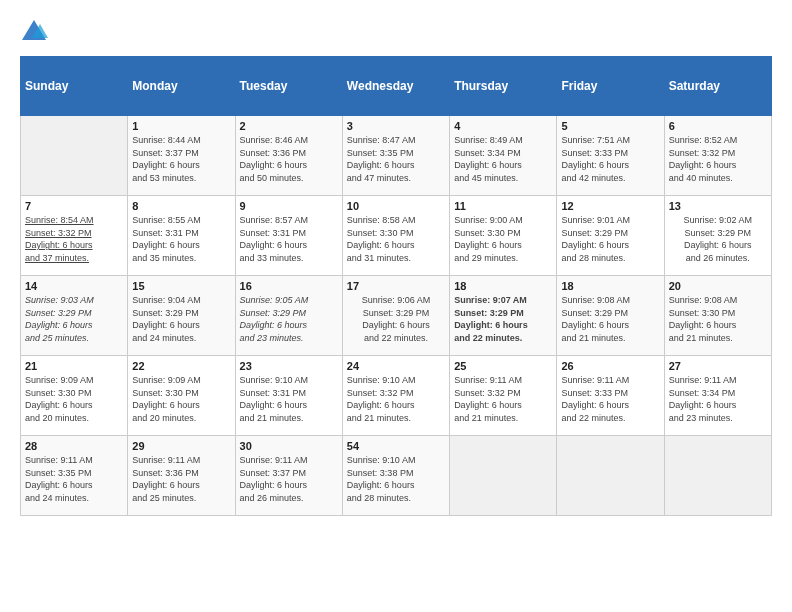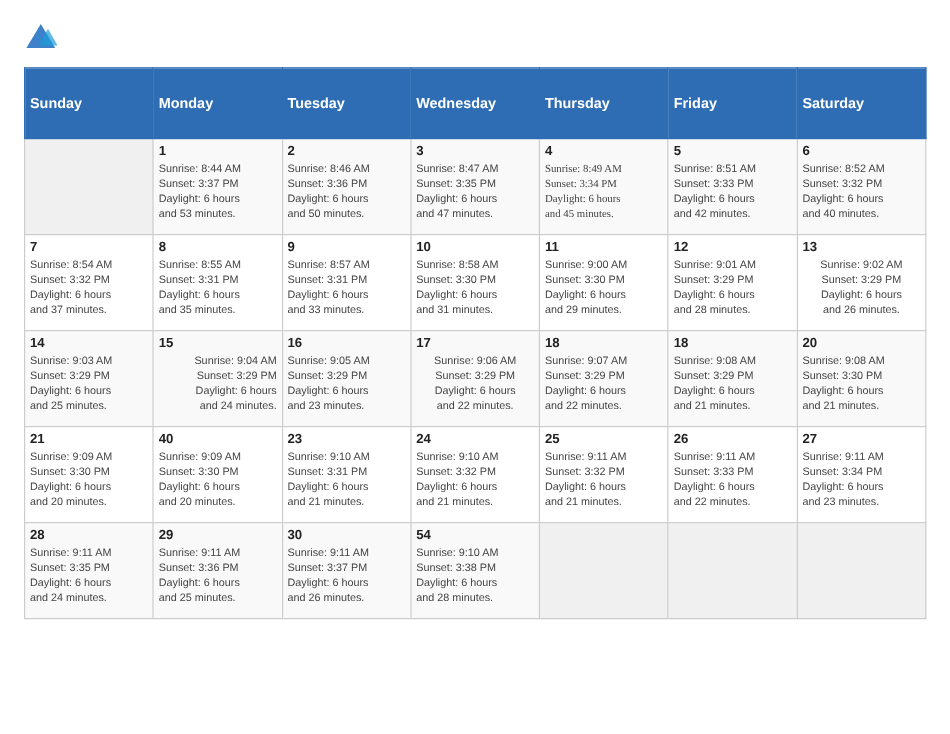--- a/index.html
+++ b/index.html
@@ -155,44 +155,44 @@
           </td>
           <td>
             <span class="day-num">3</span>
             <div class="cell-info" style="white-space: pre-line;">Sunrise: 8:47 AM
 Sunset: 3:35 PM
 Daylight: 6 hours
 and 47 minutes.</div>
           </td>
           <td>
             <span class="day-num">4</span>
-            <div class="cell-info" style="white-space: pre-line; font-family: Liberation Serif, serif;">Sunrise: 8:49 AM
+            <div class="cell-info" style="white-space: pre-line;">Sunrise: 8:49 AM
 Sunset: 3:34 PM
 Daylight: 6 hours
 and 45 minutes.</div>
           </td>
           <td>
             <span class="day-num">5</span>
-            <div class="cell-info" style="white-space: pre-line;">Sunrise: 8:51 AM
+            <div class="cell-info" style="white-space: pre-line;">Sunrise: 7:51 AM
 Sunset: 3:33 PM
 Daylight: 6 hours
 and 42 minutes.</div>
           </td>
           <td>
             <span class="day-num">6</span>
             <div class="cell-info" style="white-space: pre-line;">Sunrise: 8:52 AM
 Sunset: 3:32 PM
 Daylight: 6 hours
 and 40 minutes.</div>
           </td>
         </tr>
         <tr>
           <td>
             <span class="day-num">7</span>
-            <div class="cell-info" style="white-space: pre-line;">Sunrise: 8:54 AM
+            <div class="cell-info" style="white-space: pre-line; text-decoration: underline;">Sunrise: 8:54 AM
 Sunset: 3:32 PM
 Daylight: 6 hours
 and 37 minutes.</div>
           </td>
           <td>
             <span class="day-num">8</span>
             <div class="cell-info" style="white-space: pre-line;">Sunrise: 8:55 AM
 Sunset: 3:31 PM
 Daylight: 6 hours
 and 35 minutes.</div>
@@ -229,49 +229,49 @@
             <span class="day-num">13</span>
             <div class="cell-info" style="white-space: pre-line; text-align: center;">Sunrise: 9:02 AM
 Sunset: 3:29 PM
 Daylight: 6 hours
 and 26 minutes.</div>
           </td>
         </tr>
         <tr>
           <td>
             <span class="day-num">14</span>
-            <div class="cell-info" style="white-space: pre-line;">Sunrise: 9:03 AM
+            <div class="cell-info" style="white-space: pre-line; font-style: italic;">Sunrise: 9:03 AM
 Sunset: 3:29 PM
 Daylight: 6 hours
 and 25 minutes.</div>
           </td>
           <td>
             <span class="day-num">15</span>
-            <div class="cell-info" style="white-space: pre-line; text-align: right;">Sunrise: 9:04 AM
+            <div class="cell-info" style="white-space: pre-line;">Sunrise: 9:04 AM
 Sunset: 3:29 PM
 Daylight: 6 hours
 and 24 minutes.</div>
           </td>
           <td>
             <span class="day-num">16</span>
-            <div class="cell-info" style="white-space: pre-line;">Sunrise: 9:05 AM
+            <div class="cell-info" style="white-space: pre-line; font-style: italic;">Sunrise: 9:05 AM
 Sunset: 3:29 PM
 Daylight: 6 hours
 and 23 minutes.</div>
           </td>
           <td>
             <span class="day-num">17</span>
             <div class="cell-info" style="white-space: pre-line; text-align: center;">Sunrise: 9:06 AM
 Sunset: 3:29 PM
 Daylight: 6 hours
 and 22 minutes.</div>
           </td>
           <td>
             <span class="day-num">18</span>
-            <div class="cell-info" style="white-space: pre-line;">Sunrise: 9:07 AM
+            <div class="cell-info" style="white-space: pre-line; font-weight: bold;">Sunrise: 9:07 AM
 Sunset: 3:29 PM
 Daylight: 6 hours
 and 22 minutes.</div>
           </td>
           <td>
             <span class="day-num">18</span>
             <div class="cell-info" style="white-space: pre-line;">Sunrise: 9:08 AM
 Sunset: 3:29 PM
 Daylight: 6 hours
 and 21 minutes.</div>
@@ -286,21 +286,21 @@
         </tr>
         <tr>
           <td>
             <span class="day-num">21</span>
             <div class="cell-info" style="white-space: pre-line;">Sunrise: 9:09 AM
 Sunset: 3:30 PM
 Daylight: 6 hours
 and 20 minutes.</div>
           </td>
           <td>
-            <span class="day-num">40</span>
+            <span class="day-num">22</span>
             <div class="cell-info" style="white-space: pre-line;">Sunrise: 9:09 AM
 Sunset: 3:30 PM
 Daylight: 6 hours
 and 20 minutes.</div>
           </td>
           <td>
             <span class="day-num">23</span>
             <div class="cell-info" style="white-space: pre-line;">Sunrise: 9:10 AM
 Sunset: 3:31 PM
 Daylight: 6 hours

